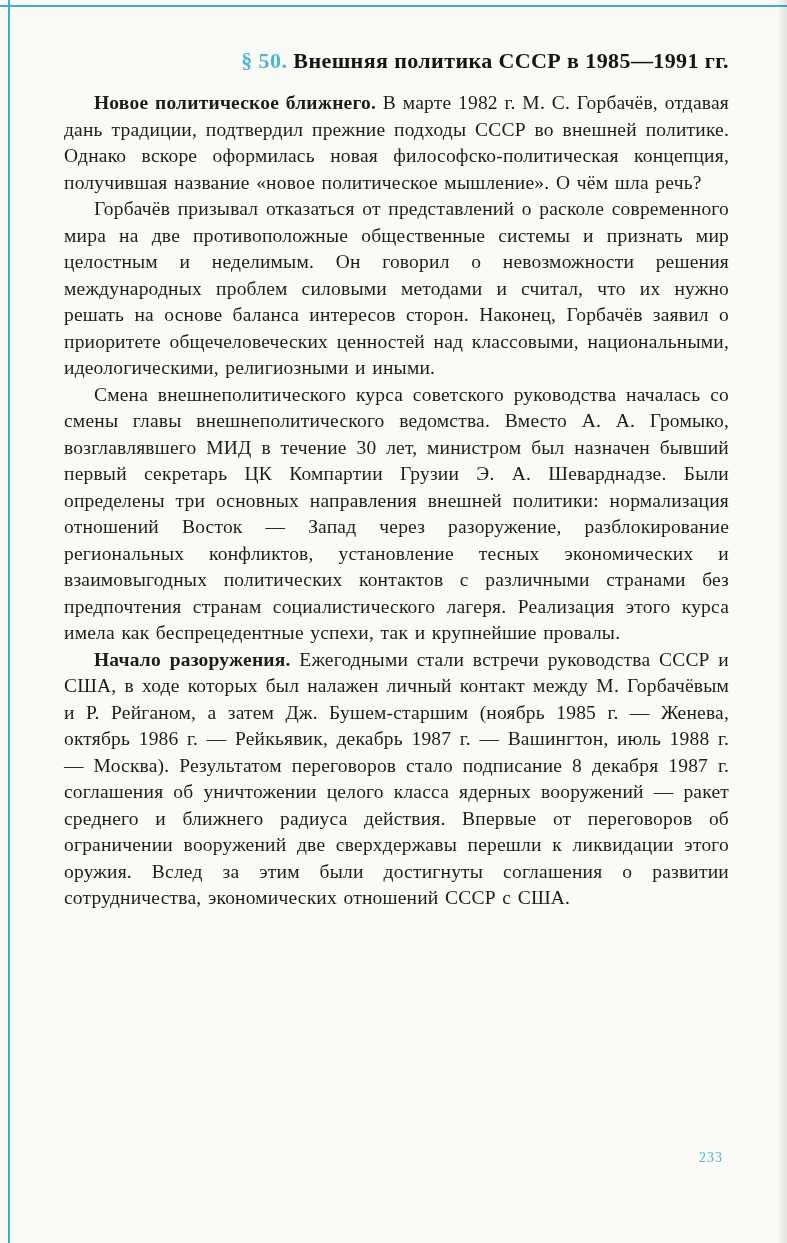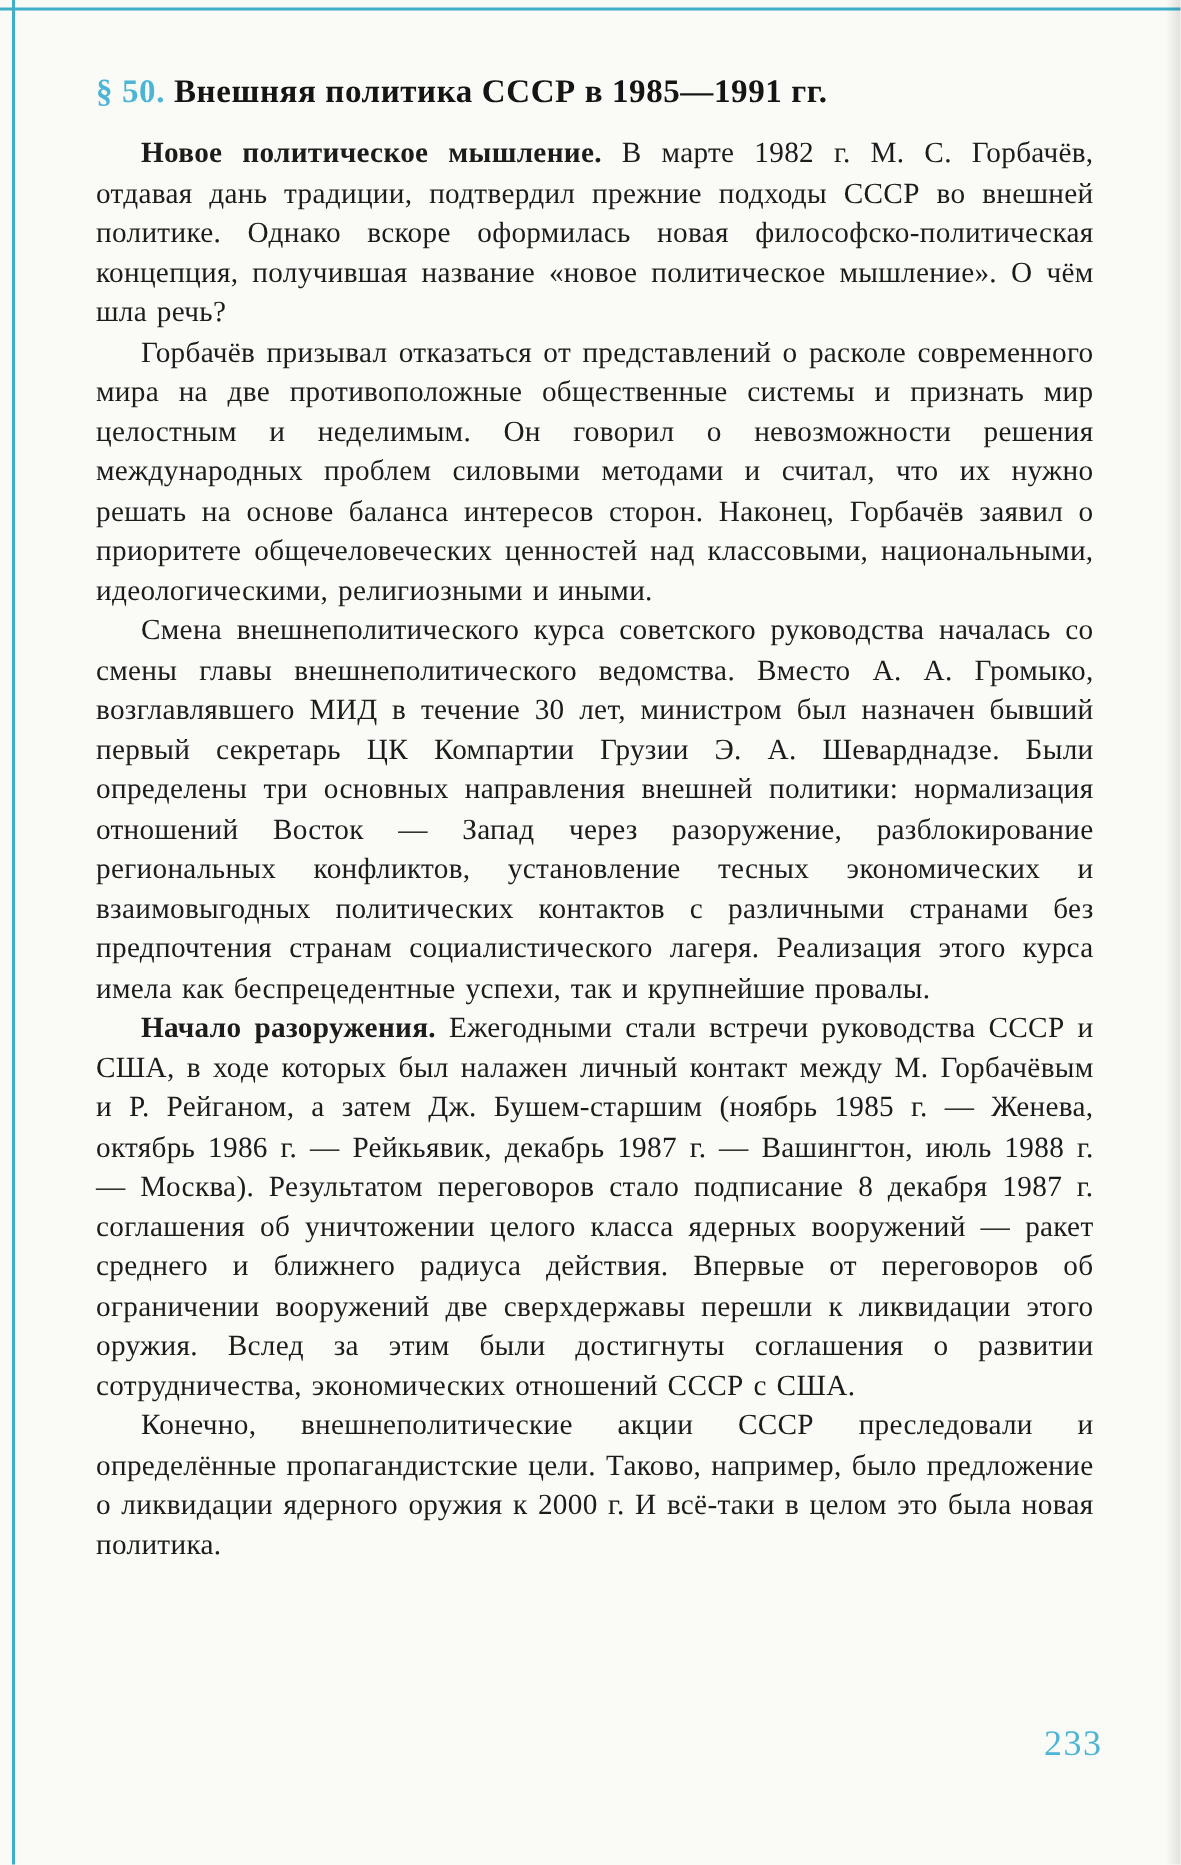--- a/index.html
+++ b/index.html
@@ -39,21 +39,21 @@
   .content {
     position: absolute;
     left: 64px;
     right: 58px;
     top: 46px;
   }
   .heading {
     margin: 0 0 14px 0;
     font-size: 22px;
     font-weight: bold;
-    text-align: left;
+    text-align: right;
     letter-spacing: 0.4px;
     line-height: 30px;
   }
   .secnum {
     color: #4cb5d6;
     margin-right: 6px;
   }
   .sectitle {
     color: #151515;
   }
@@ -65,42 +65,41 @@
     text-indent: 30px;
     letter-spacing: 0.2px;
     word-spacing: 1.5px;
   }
   .lead {
     font-weight: bold;
   }
   .page-number {
     position: absolute;
     top: 1150px;
-    right: 52px;
-    font-size: 24px;
+    right: 64px;
+    font-size: 14px;
     color: #4cb5d6;
     letter-spacing: 1px;
   }
 </style>
 </head>
 <body>
 
 <div class="frame-top"></div>
 <div class="frame-left"></div>
 <div class="scan-edge"></div>
 
 <div class="content">
 
   <h1 class="heading"><span class="secnum">§ 50.</span><span class="sectitle">Внешняя политика СССР в 1985—1991 гг.</span></h1>
 
-  <p class="para"><b class="lead">Новое политическое мышление.</b> <span>В марте 1982 г. М. С. Горбачёв, отдавая дань традиции, подтвердил прежние подходы СССР во внешней политике. Однако вскоре оформилась новая философско-политическая концепция, получившая название «новое политическое мышление». О чём шла речь?</span></p>
+  <p class="para"><b class="lead">Новое политическое ближнего.</b> <span>В марте 1982 г. М. С. Горбачёв, отдавая дань традиции, подтвердил прежние подходы СССР во внешней политике. Однако вскоре оформилась новая философско-политическая концепция, получившая название «новое политическое мышление». О чём шла речь?</span></p>
 
   <p class="para"><span>Горбачёв призывал отказаться от представлений о расколе современного мира на две противоположные общественные системы и признать мир целостным и неделимым. Он говорил о невозможности решения международных проблем силовыми методами и считал, что их нужно решать на основе баланса интересов сторон. Наконец, Горбачёв заявил о приоритете общечеловеческих ценностей над классовыми, национальными, идеологическими, религиозными и иными.</span></p>
 
   <p class="para"><span>Смена внешнеполитического курса советского руководства началась со смены главы внешнеполитического ведомства. Вместо А. А. Громыко, возглавлявшего МИД в течение 30 лет, министром был назначен бывший первый секретарь ЦК Компартии Грузии Э. А. Шеварднадзе. Были определены три основных направления внешней политики: нормализация отношений Восток — Запад через разоружение, разблокирование региональных конфликтов, установление тесных экономических и взаимовыгодных политических контактов с различными странами без предпочтения странам социалистического лагеря. Реализация этого курса имела как беспрецедентные успехи, так и крупнейшие провалы.</span></p>
 
   <p class="para"><b class="lead">Начало разоружения.</b> <span>Ежегодными стали встречи руководства СССР и США, в ходе которых был налажен личный контакт между М. Горбачёвым и Р. Рейганом, а затем Дж. Бушем-старшим (ноябрь 1985 г. — Женева, октябрь 1986 г. — Рейкьявик, декабрь 1987 г. — Вашингтон, июль 1988 г. — Москва). Результатом переговоров стало подписание 8 декабря 1987 г. соглашения об уничтожении целого класса ядерных вооружений — ракет среднего и ближнего радиуса действия. Впервые от переговоров об ограничении вооружений две сверхдержавы перешли к ликвидации этого оружия. Вслед за этим были достигнуты соглашения о развитии сотрудничества, экономических отношений СССР с США.</span></p>
 
-  <p class="para"><span>Конечно, внешнеполитические акции СССР преследовали и определённые пропагандистские цели. Таково, например, было предложение о ликвидации ядерного оружия к 2000 г. И всё-таки в целом это была новая политика.</span></p>
 
 </div>
 
 <div class="page-number">233</div>
 
 </body></html>

